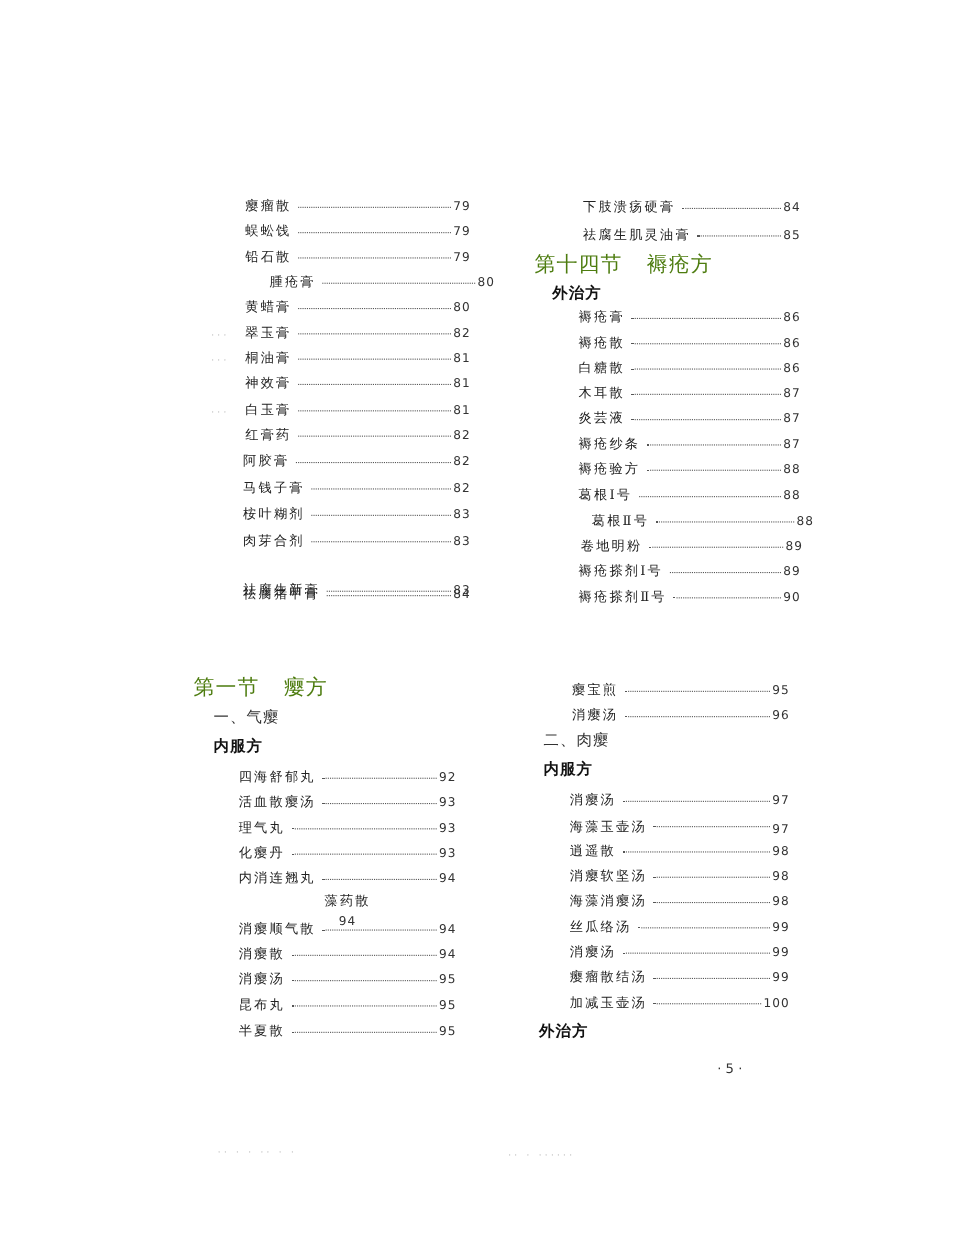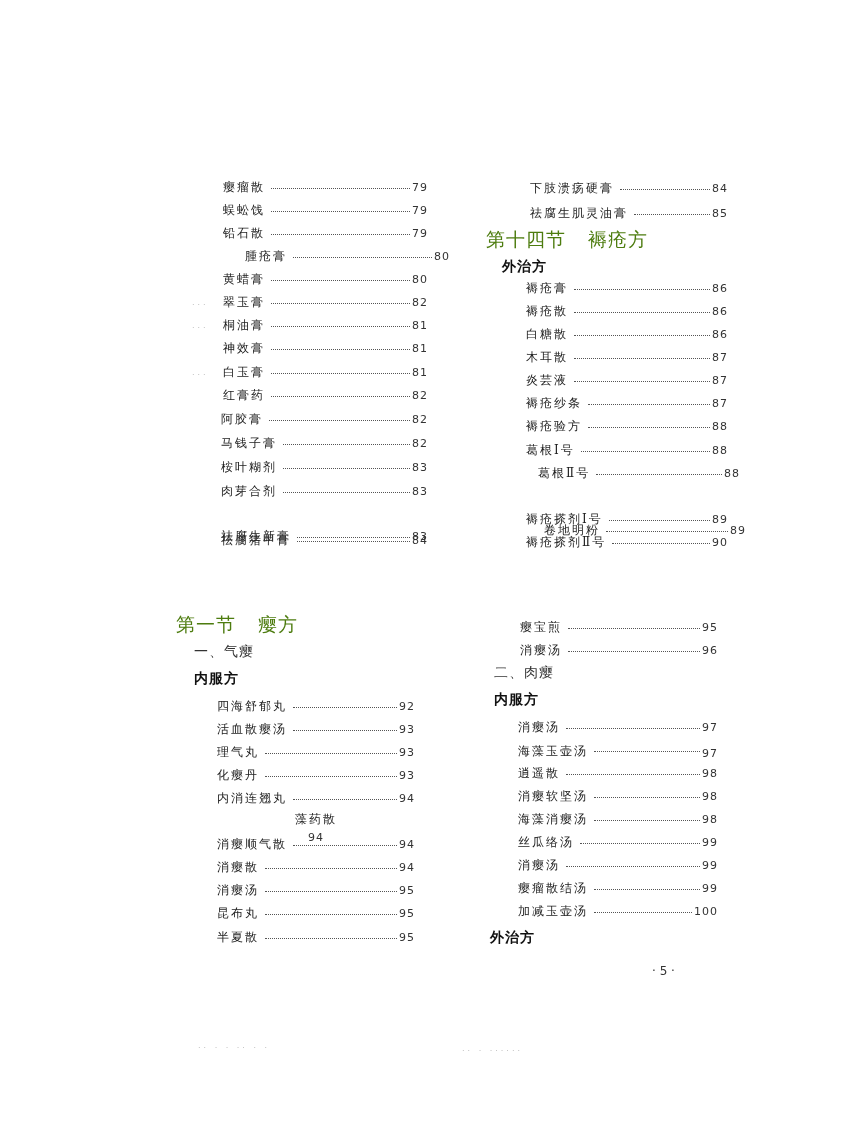--- a/index.html
+++ b/index.html
@@ -170,21 +170,21 @@
     <div class="entry" style="left:526px;top:440px;width:202px;">
         <span class="name">葛根Ⅰ号</span>
         <span class="dots"></span>
         <span class="pg">88</span>
       </div>
     <div class="entry" style="left:538px;top:463px;width:202px;">
         <span class="name">葛根Ⅱ号</span>
         <span class="dots"></span>
         <span class="pg">88</span>
       </div>
-    <div class="entry" style="left:544px;top:486px;width:202px;margin-top:34px;">
+    <div class="entry" style="left:528px;top:486px;width:202px;">
         <span class="name">卷地明粉</span>
         <span class="dots"></span>
         <span class="pg">89</span>
       </div>
     <div class="entry" style="left:526px;top:509px;width:202px;">
         <span class="name">褥疮搽剂Ⅰ号</span>
         <span class="dots"></span>
         <span class="pg">89</span>
       </div>
     <div class="entry" style="left:526px;top:532px;width:202px;">

